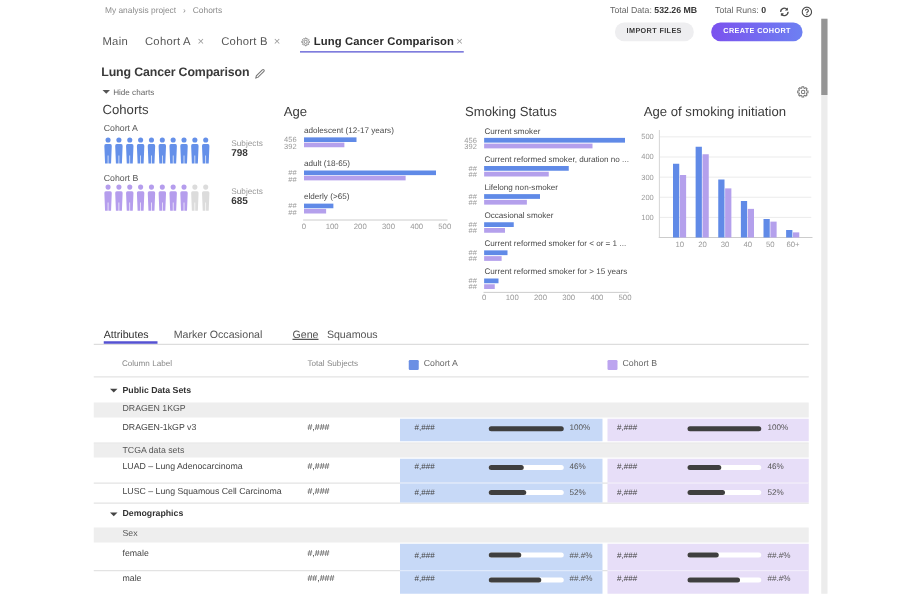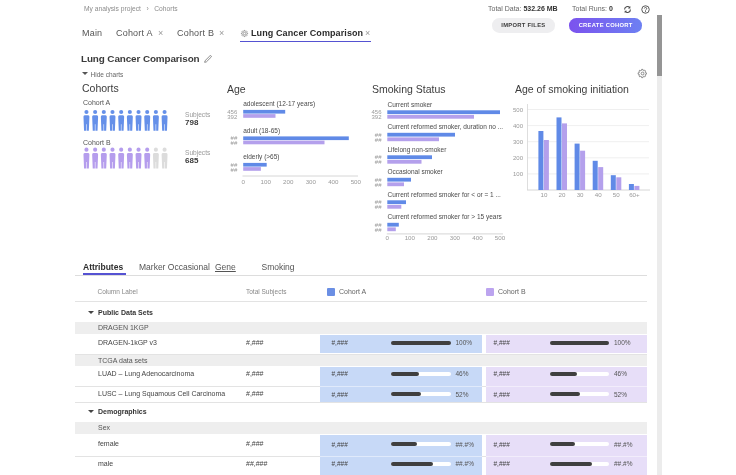--- a/index.html
+++ b/index.html
@@ -211,24 +211,24 @@
     <g font-size="6.2" fill="#999" text-anchor="middle">
       <text x="543.9" y="197.3">10</text>
         <text x="562" y="197.3">20</text>
         <text x="580.1" y="197.3">30</text>
         <text x="598.2" y="197.3">40</text>
         <text x="616.3" y="197.3">50</text>
         <text x="634.4" y="197.3">60+</text>
     </g>
   </svg>
 
-  <div class="txt" style="left:83px;top:262.5px;height:9px;line-height:9px;font-size:8.5px;font-weight:bold;color:#2e2e2e;">Attributes</div>
+  <div class="txt" style="left:83px;top:262.5px;height:9px;line-height:9px;font-size:8.5px;font-weight:normal;color:#2e2e2e;">Attributes</div>
   <div class="txt" style="left:139px;top:262.5px;height:9px;line-height:9px;font-size:8.5px;color:#555;">Marker Occasional</div>
-  <div class="txt" style="left:215px;top:262.5px;height:9px;line-height:9px;font-size:8.5px;color:#555;text-decoration:underline;">Gene</div>
-  <div class="txt" style="left:261.5px;top:262.5px;height:9px;line-height:9px;font-size:8.5px;color:#555;">Smoking</div>
+  <div class="txt" style="left:234px;top:262.5px;height:9px;line-height:9px;font-size:8.5px;color:#555;text-decoration:underline;">Gene</div>
+  <div class="txt" style="left:261.5px;top:262.5px;height:9px;line-height:9px;font-size:8.5px;color:#555;">Squamous</div>
   <div class="abs" style="left:75px;top:274.5px;width:572px;height:1px;background:#ddd;"></div>
   <div class="abs" style="left:82.5px;top:273px;width:43px;height:1.8px;background:#5552d2;"></div>
 
   <div class="txt" style="left:97.5px;top:288px;height:8px;line-height:8px;font-size:6.5px;color:#888;">Column Label</div>
   <div class="txt" style="left:246px;top:288px;height:8px;line-height:8px;font-size:6.5px;color:#888;">Total Subjects</div>
   <div class="abs" style="left:326.5px;top:287.5px;width:8px;height:8px;background:#6b8fe4;border-radius:1px;"></div>
   <div class="txt" style="left:339px;top:288px;height:8px;line-height:8px;font-size:7px;color:#666;">Cohort A</div>
   <div class="abs" style="left:485.6px;top:287.5px;width:8px;height:8px;background:#bca4ef;border-radius:1px;"></div>
   <div class="txt" style="left:498px;top:288px;height:8px;line-height:8px;font-size:7px;color:#666;">Cohort B</div>
   <div class="abs" style="left:74.5px;top:301px;width:572.5px;height:1px;background:#e3e3e3;"></div>

